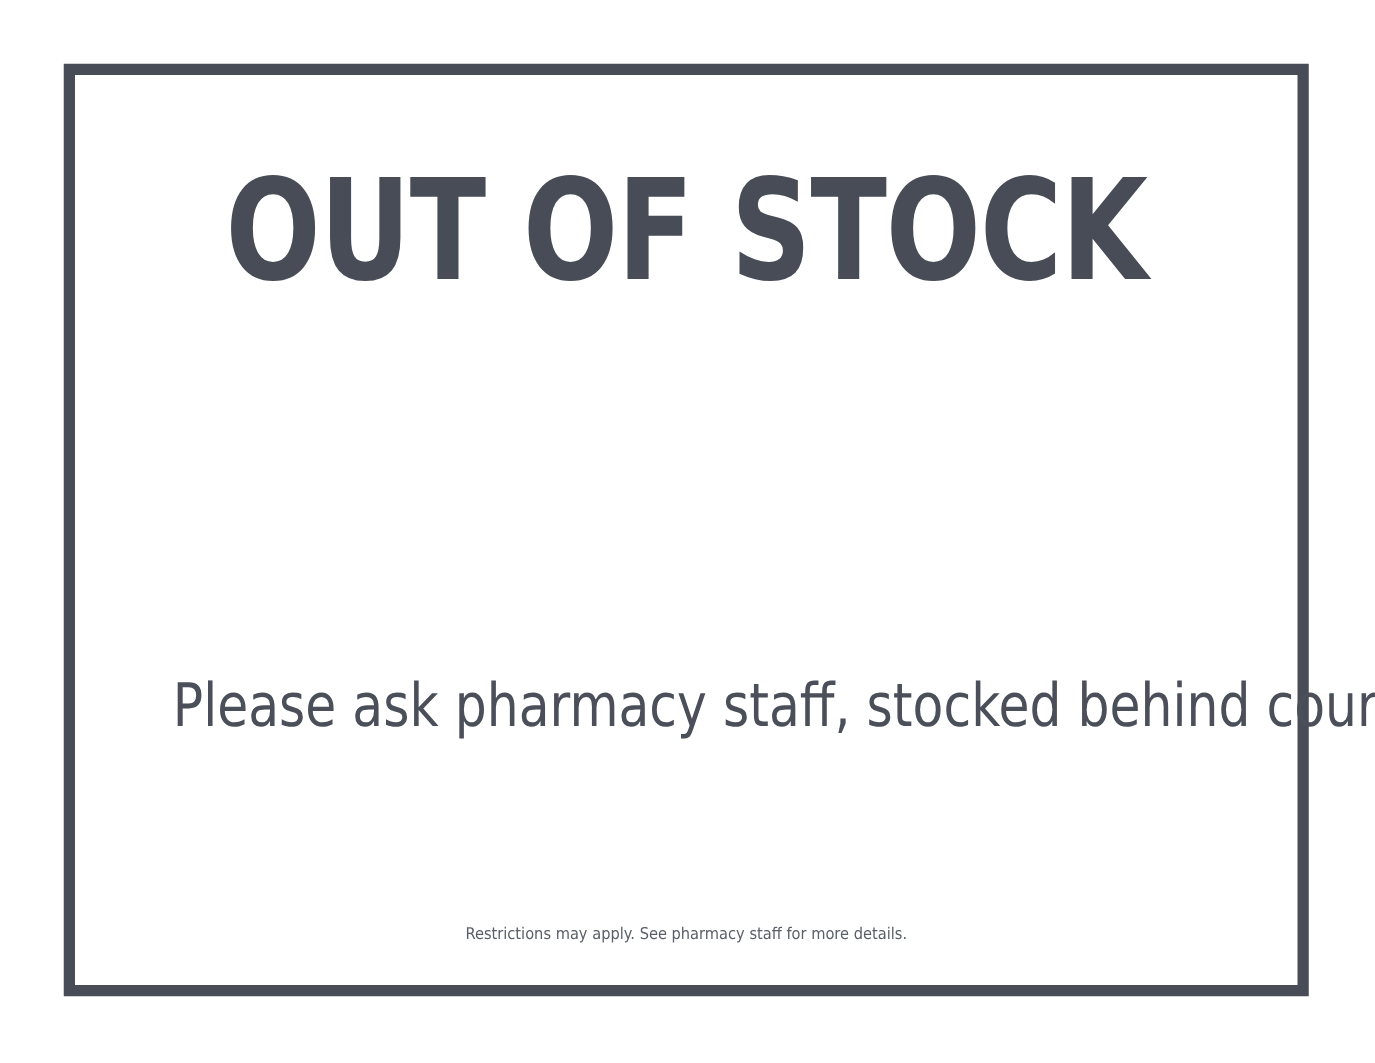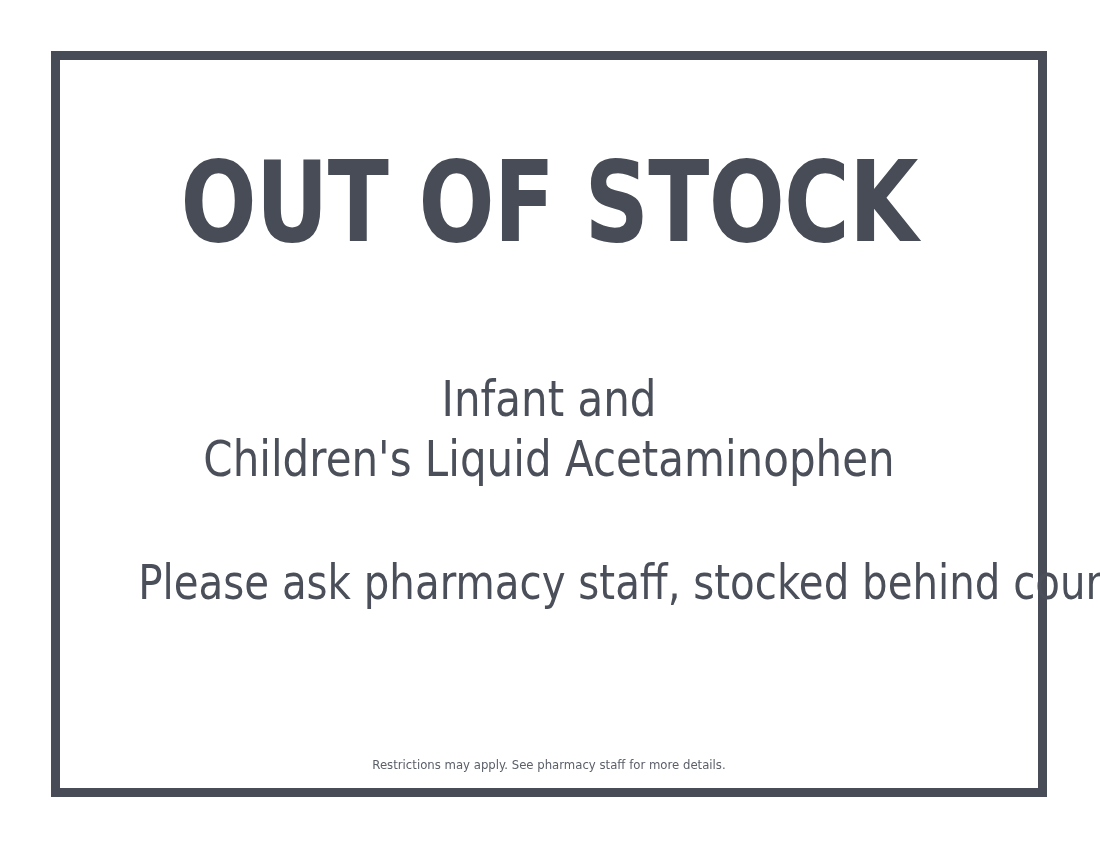--- a/index.html
+++ b/index.html
@@ -30,21 +30,21 @@
     height: 746px;
     box-sizing: border-box;
     border: 9px solid #474c56;
     background: #ffffff;
   }
 
   
   #sign-content {
     position: absolute;
     left: 60px;
-    top: 64px;
+    top: 47px;
     width: 978px;
     height: 728px;
     text-align: center;
   }
 
   .headline {
     position: absolute;
     left: 0;
     right: 0;
     top: 82px;
@@ -113,23 +113,19 @@
 <body>
 
 <div id="sign-canvas">
 
   <div id="sign-frame"></div>
 
   <div id="sign-content">
 
     <div class="headline">OUT OF STOCK</div>
 
-    <div class="subtitle-block">
-      <div class="subtitle-line">Infant and</div>
-      <div class="subtitle-line">Children's Liquid Acetaminophen</div>
-    </div>
 
     <div class="notice-line">Please ask pharmacy staff, stocked behind counter</div>
 
     <div class="fineprint">Restrictions may apply. See pharmacy staff for more details.</div>
 
   </div>
 </div>
 
 </body></html>

